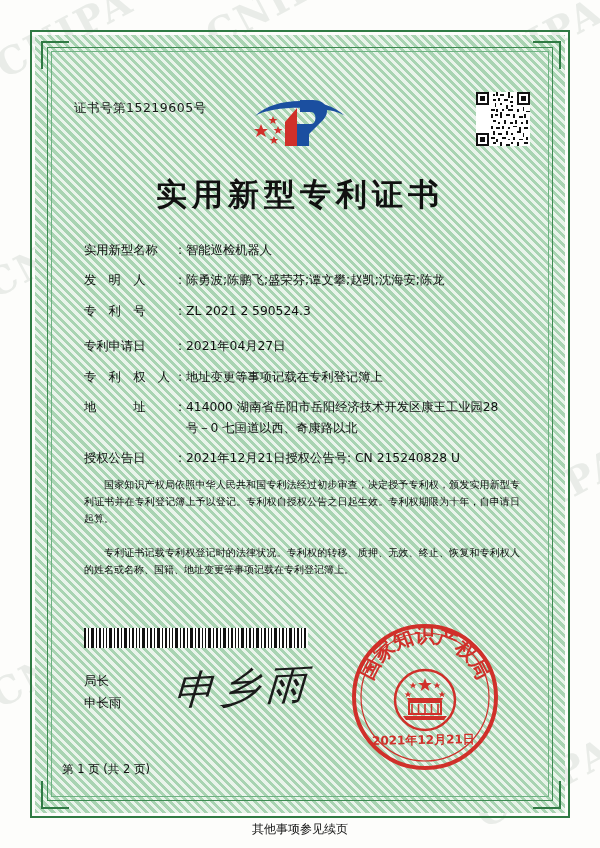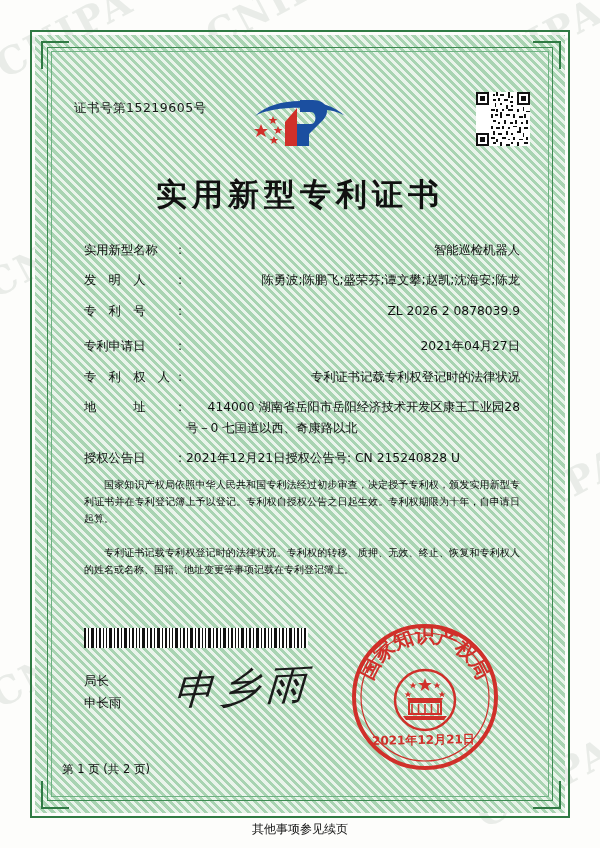--- a/index.html
+++ b/index.html
@@ -157,21 +157,20 @@
     flex: 0 0 94px;
     letter-spacing: 0;
     white-space: nowrap;
   }
   .row .colon {
     flex: 0 0 8px;
   }
   .row .val {
     flex: 1;
     word-break: break-all;
-    text-align: right;
   }
   .sub-val {
     margin-left: 102px;
     margin-top: -9px;
     margin-bottom: 12px;
     font-size: 12.3px;
   }
 
   .para {
     position: absolute;
@@ -393,33 +392,33 @@
 
       <div class="row">
         <span class="lab">发　明　人</span>
         <span class="colon">:</span>
         <span class="val">陈勇波;陈鹏飞;盛荣芬;谭文攀;赵凯;沈海安;陈龙</span>
       </div>
 
       <div class="row">
         <span class="lab">专　利　号</span>
         <span class="colon">:</span>
-        <span class="val">ZL 2026 2 0878039.9</span>
+        <span class="val">ZL 2021 2 590524.3</span>
       </div>
 
       <div class="row" style="margin-top:18px;">
         <span class="lab">专利申请日</span>
         <span class="colon">:</span>
         <span class="val">2021年04月27日</span>
       </div>
 
       <div class="row" style="margin-top:10px;">
         <span class="lab">专　利　权　人</span>
         <span class="colon">:</span>
-        <span class="val">专利证书记载专利权登记时的法律状况</span>
+        <span class="val">地址变更等事项记载在专利登记簿上</span>
       </div>
 
       <div class="row" style="margin-top:10px;">
         <span class="lab">地　　　址</span>
         <span class="colon">:</span>
         <span class="val">414000 湖南省岳阳市岳阳经济技术开发区康王工业园28</span>
       </div>
       <div class="sub-val">号－0 七国道以西、奇康路以北</div>
 
       <div class="row" style="margin-top:6px;">

